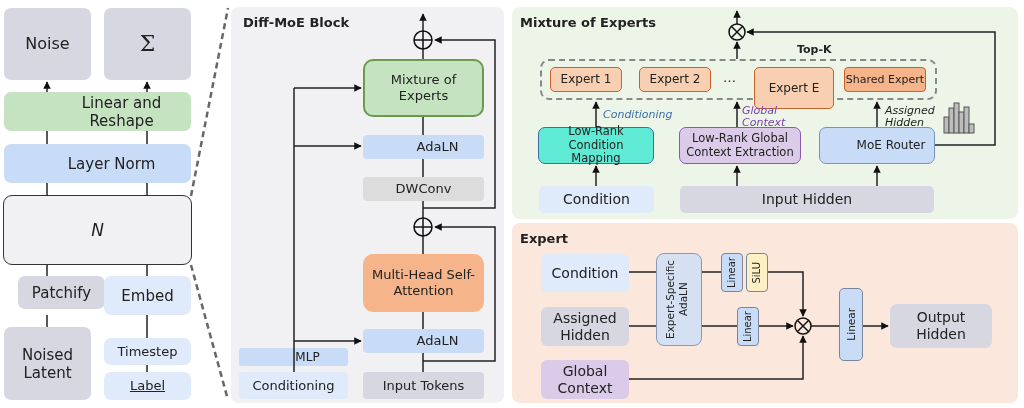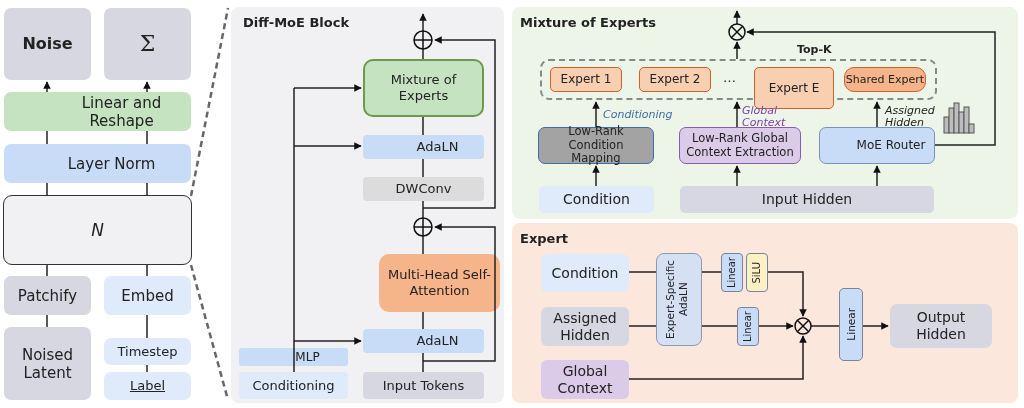--- a/index.html
+++ b/index.html
@@ -14,61 +14,61 @@
   .lblue { background:#dfeafb; }
   .panel { position:absolute; box-sizing:border-box; border-radius:8px; }
   .ptitle { position:absolute; font-weight:bold; font-size:13px; }
   .vert { writing-mode:vertical-rl; transform:rotate(180deg); }
   svg.overlay { position:absolute; left:0; top:0; pointer-events:none; }
   .ital { font-style:italic; font-size:11px; position:absolute; line-height:1.05; }
 </style>
 </head>
 <body>
 
-<div class="box gray" style="left:4px;top:8px;width:87px;height:72px;font-size:16px;font-weight:bold;">Noise</div>
+<div class="box gray" style="left:4px;top:8px;width:87px;height:72px;font-size:16px;">Noise</div>
 <div class="box gray" style="left:104px;top:8px;width:87px;height:72px;font-size:22px;font-family:'DejaVu Serif',serif;">Σ</div>
 <div class="box green" style="left:4px;top:92px;width:187px;height:39px;font-size:15px;padding-left:48px;">Linear and Reshape</div>
 <div class="box blue" style="left:4px;top:144px;width:187px;height:39px;font-size:15px;">Layer Norm</div>
 <div class="box" style="left:3px;top:195px;width:189px;height:70px;background:#f1f1f4;border:1.5px solid #333;border-radius:9px;font-size:17px;">
     <i>N</i>
 </div>
-<div class="box gray" style="left:4px;top:276px;width:87px;height:39px;font-size:15px;">Patchify</div>
+<div class="box gray" style="left:18px;top:276px;width:87px;height:33px;font-size:15px;">Patchify</div>
 <div class="box lblue" style="left:104px;top:276px;width:87px;height:39px;font-size:15px;">Embed</div>
 <div class="box gray" style="left:4px;top:327px;width:87px;height:73px;font-size:15px;padding:0 10px;">Noised Latent</div>
 <div class="box lblue" style="left:104px;top:338px;width:87px;height:27px;font-size:13px;">Timestep</div>
 <div class="box lblue" style="left:104px;top:372px;width:87px;height:28px;font-size:13px;text-decoration:underline;">Label</div>
 
 <div class="panel" style="left:231px;top:7px;width:273px;height:396px;background:#f1f1f4;"></div>
 <div class="ptitle" style="left:243px;top:15px;">Diff-MoE Block</div>
 <div class="box green" style="left:363px;top:59px;width:121px;height:58px;border:2px solid #6a9a4e;border-radius:10px;font-size:13px;padding:0 16px;">Mixture of Experts</div>
 <div class="box blue" style="left:363px;top:135px;width:121px;height:24px;border-radius:4px;font-size:13px;">AdaLN</div>
 <div class="box" style="left:363px;top:177px;width:121px;height:24px;border-radius:4px;background:#dcdcdc;font-size:13px;">DWConv</div>
-<div class="box" style="left:363px;top:254px;width:121px;height:58px;border-radius:10px;background:#f5b48a;font-size:13px;padding:0 4px;margin-left:16px;">Multi-Head Self-Attention</div>
+<div class="box" style="left:363px;top:254px;width:121px;height:58px;border-radius:10px;background:#f5b48a;font-size:13px;padding:0 4px;">Multi-Head Self-Attention</div>
 <div class="box blue" style="left:363px;top:329px;width:121px;height:24px;border-radius:4px;font-size:13px;">AdaLN</div>
 <div class="box blue" style="left:239px;top:348px;width:109px;height:18px;border-radius:3px;font-size:12px;">MLP</div>
 <div class="box lblue" style="left:239px;top:372px;width:109px;height:27px;border-radius:4px;font-size:13px;">Conditioning</div>
 <div class="box gray" style="left:363px;top:372px;width:121px;height:27px;border-radius:4px;font-size:13px;">Input Tokens</div>
 
 <div class="panel" style="left:512px;top:7px;width:506px;height:212px;background:#edf5e9;"></div>
 <div class="ptitle" style="left:520px;top:15px;">Mixture of Experts</div>
 <div class="abs" style="left:797px;top:43px;font-size:11px;font-weight:bold;">
   <span>Top-K</span>
 </div>
 <div class="abs" style="left:540px;top:59px;width:397px;height:41px;border:2px dashed #888;border-radius:9px;"></div>
 <div class="box" style="left:550px;top:67px;width:72px;height:25px;background:#f9cfb1;border:1.5px solid #c9622b;border-radius:5px;font-size:12px;">Expert 1</div>
 <div class="box" style="left:639px;top:67px;width:72px;height:25px;background:#f9cfb1;border:1.5px solid #c9622b;border-radius:5px;font-size:12px;">Expert 2</div>
 <div class="abs" style="left:723px;top:70px;font-size:13px;">…</div>
 <div class="box" style="left:754px;top:67px;width:80px;height:42px;background:#f9cfb1;border:1.5px solid #c9622b;border-radius:5px;font-size:12px;">Expert E</div>
-<div class="box" style="left:844px;top:67px;width:82px;height:25px;background:#f5b48a;border:1.5px solid #c9622b;border-radius:10px;font-size:11px;">Shared Expert</div>
+<div class="box" style="left:844px;top:67px;width:82px;height:25px;background:#f5b48a;border:1.5px solid #c9622b;border-radius:4px;font-size:11px;">Shared Expert</div>
 
 <div class="ital" style="left:603px;top:109px;color:#3b6fa8;">Conditioning</div>
 <div class="ital" style="left:742px;top:105px;width:40px;color:#7a3fa6;">Global Context</div>
 <div class="ital" style="left:885px;top:105px;width:50px;color:#222;">Assigned Hidden</div>
 
-<div class="box" style="left:538px;top:127px;width:116px;height:37px;background:#a3a3a3;border:1.5px solid #3b6fa8;border-radius:7px;font-size:11.5px;padding:0 4px;">Low-Rank Condition Mapping</div>
+<div class="box" style="left:538px;top:127px;width:116px;height:37px;background:#5eead4;border:1.5px solid #3b6fa8;border-radius:7px;font-size:11.5px;padding:0 4px;">Low-Rank Condition Mapping</div>
 <div class="box" style="left:679px;top:127px;width:122px;height:37px;background:#dccbe8;border:1.5px solid #8a5ab0;border-radius:7px;font-size:11.5px;padding:12px 2px;">Low-Rank Global Context Extraction</div>
 <div class="box blue" style="left:819px;top:127px;width:116px;height:37px;border:1.5px solid #7a93b8;border-radius:7px;font-size:12px;">MoE Router</div>
 <div class="box lblue" style="left:539px;top:186px;width:115px;height:27px;border-radius:5px;font-size:14px;">Condition</div>
 <div class="box gray" style="left:680px;top:186px;width:254px;height:27px;border-radius:5px;font-size:14px;">Input Hidden</div>
 
 <div class="panel" style="left:512px;top:223px;width:506px;height:180px;background:#fbe7dc;"></div>
 <div class="ptitle" style="left:520px;top:231px;">Expert</div>
 <div class="box lblue" style="left:541px;top:254px;width:88px;height:38px;border-radius:6px;font-size:14px;">Condition</div>
 <div class="box gray" style="left:541px;top:307px;width:88px;height:39px;border-radius:6px;font-size:14px;padding:0 6px;">Assigned Hidden</div>
 <div class="box" style="left:541px;top:360px;width:88px;height:39px;border-radius:6px;background:#dccbe8;font-size:14px;padding:0 8px;">Global Context</div>

